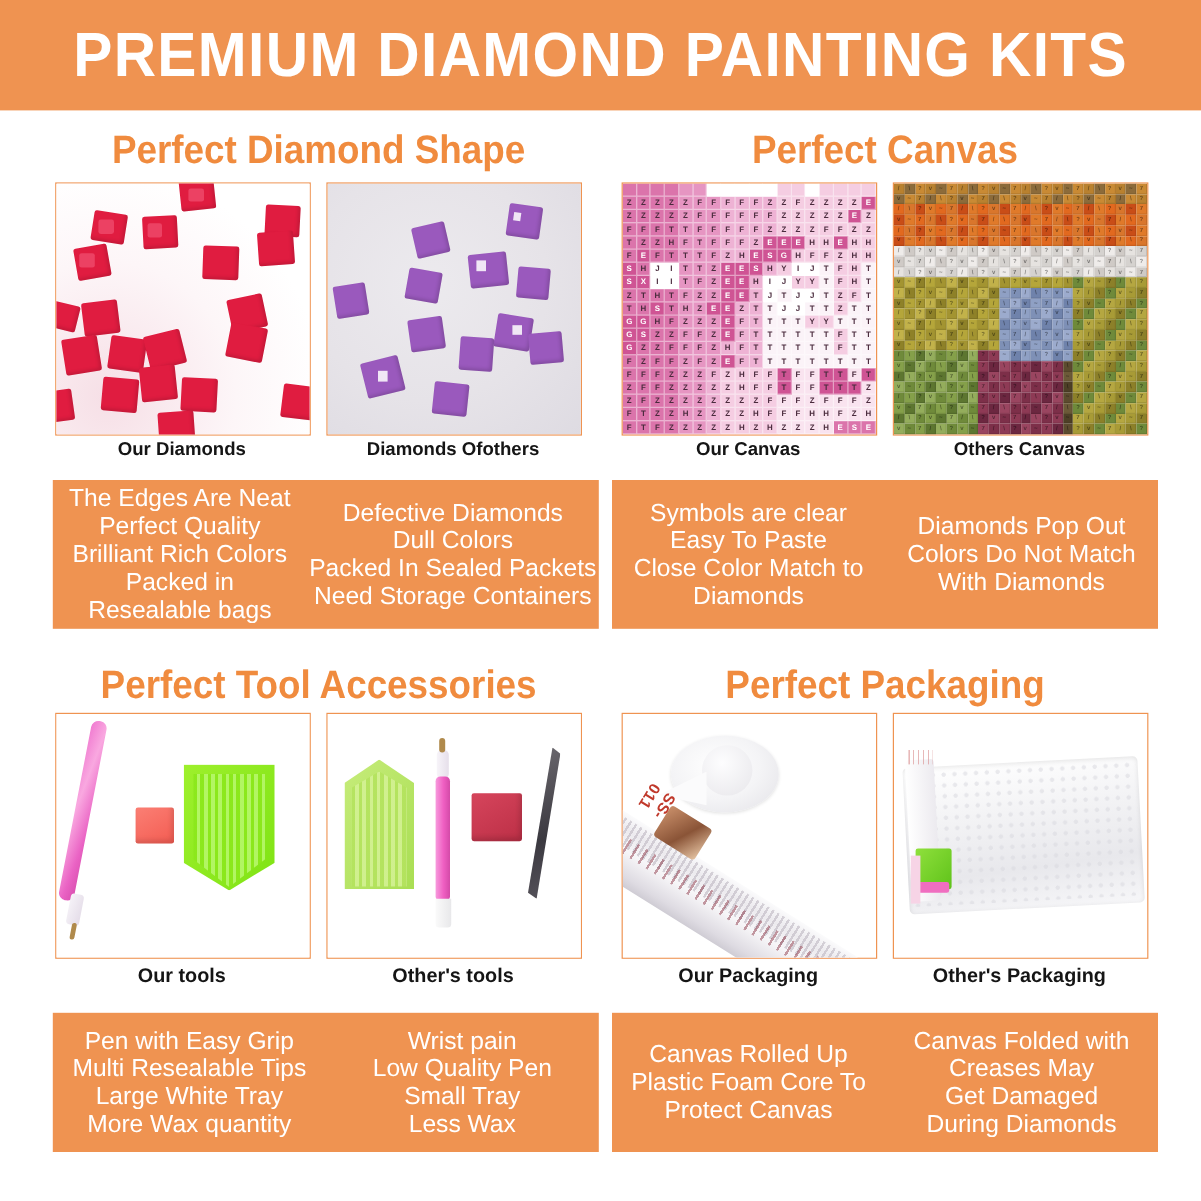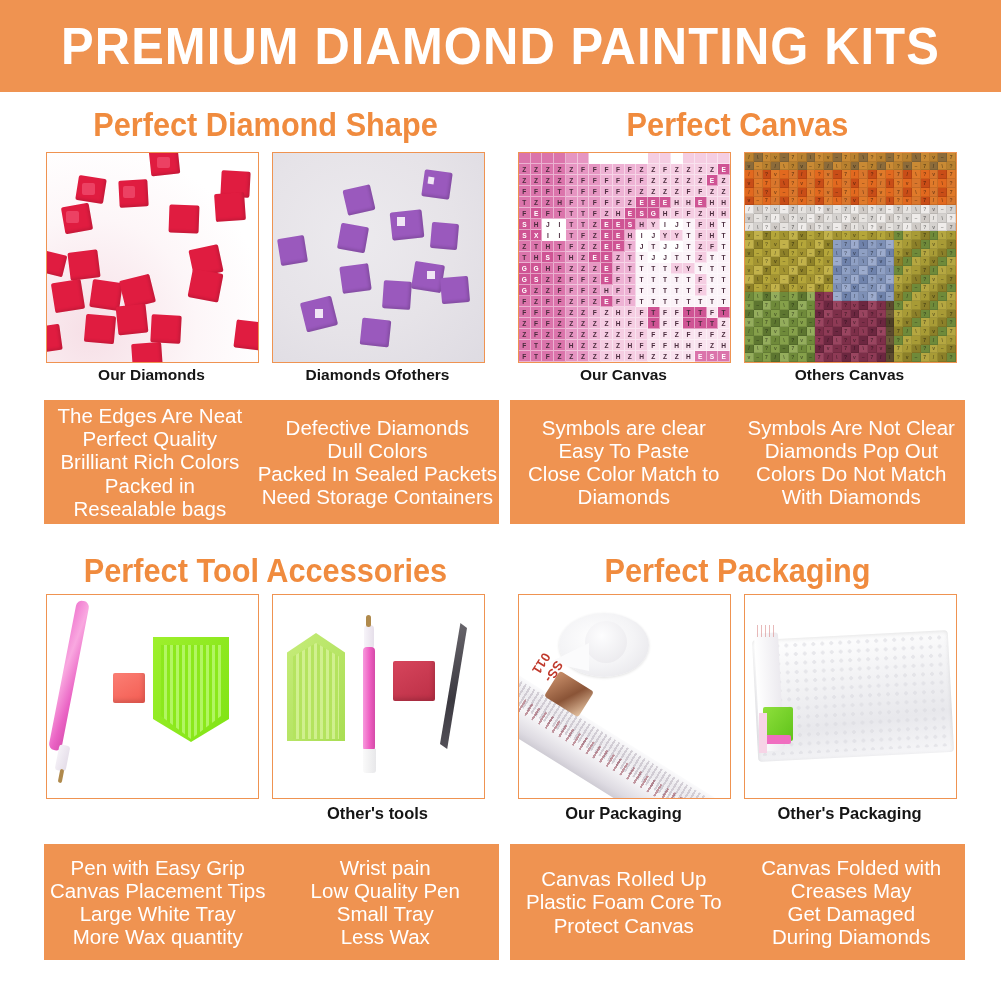--- a/index.html
+++ b/index.html
@@ -1116,21 +1116,20 @@
       </div>
   </div>
   <div class="panel" style="left:510px;top:400px;width:455px;height:124px;">
     <div class="col" id="p2l">
         <span>Symbols are clear</span>
         <span>Easy To Paste</span>
         <span>Close Color Match to</span>
         <span>Diamonds</span>
       </div>
     <div class="col" id="p2r">
-        <span>Symbols Are Not Clear</span>
         <span>Diamonds Pop Out</span>
         <span>Colors Do Not Match</span>
         <span>With Diamonds</span>
       </div>
   </div>
 
   <div class="frame" style="left:46px;top:594px;width:211px;height:203px;">
     <div class="ph" style="background:#ffffff;">
 
       <div class="pen" style="left:30px;top:6px;width:13px;height:152px;
@@ -1144,20 +1143,21 @@
            background:linear-gradient(150deg,#fb7f74,#f35c52);box-shadow:inset -2px -3px 4px rgba(0,0,0,.12);"></div>
 
       <div class="tray" style="left:106px;top:42px;width:76px;height:105px;
            background:linear-gradient(120deg,#9ef02c,#7fe314);
            clip-path:polygon(0 0,100% 0,100% 78%,50% 100%,0 78%);"></div>
       <div class="tray" style="left:114px;top:50px;width:60px;height:96px;
            clip-path:polygon(0 0,100% 0,100% 74%,50% 98%,0 74%);
            background:repeating-linear-gradient(90deg,#8be81b 0 3px,#b6f76a 3px 6px);opacity:.9;"></div>
     </div>
   </div>
+  <div class="cap narrow" style="left:46px;top:804px;width:211px;">Our tools</div>
 
   <div class="frame" style="left:272px;top:594px;width:211px;height:203px;">
     <div class="ph" style="background:#ffffff;">
 
       <div class="tray" style="left:14px;top:38px;width:58px;height:108px;
            background:linear-gradient(120deg,#c6ec7a,#a9de53);
            clip-path:polygon(0 18%,50% 0,100% 18%,100% 100%,0 100%);"></div>
       <div class="tray" style="left:20px;top:48px;width:46px;height:96px;
            clip-path:polygon(0 14%,50% 0,100% 14%,100% 100%,0 100%);
            background:repeating-linear-gradient(90deg,#b4e35e 0 3px,#d3f193 3px 6px);opacity:.9;"></div>
@@ -1225,21 +1225,21 @@
       <div class="tube" style="left:14px;top:118px;width=10px;height:40px;background:#f7d4e6;width:8px;"></div>
       <div class="tube" style="left:12px;top:30px;width:20px;height:12px;opacity:.6;
            background:repeating-linear-gradient(90deg,#d88a8a 0 1px,transparent 1px 4px);"></div>
     </div>
   </div>
   <div class="cap narrow" style="left:744px;top:804px;width:211px;">Other's Packaging</div>
 
   <div class="panel" style="left:44px;top:844px;width:455px;height:116px;justify-content:flex-end;">
     <div class="col" id="p3l">
         <span>Pen with Easy Grip</span>
-        <span>Canvas Placement Tips</span>
+        <span>Multi Resealable Tips</span>
         <span>Large White Tray</span>
         <span>More Wax quantity</span>
       </div>
     <div class="col" id="p3r">
         <span>Wrist pain</span>
         <span>Low Quality Pen</span>
         <span>Small Tray</span>
         <span>Less Wax</span>
       </div>
   </div>

